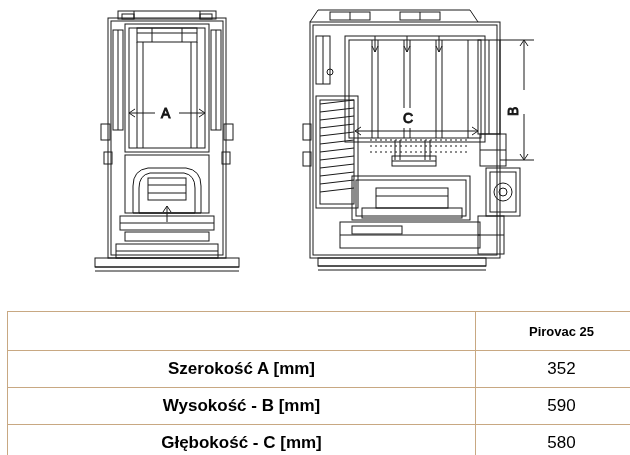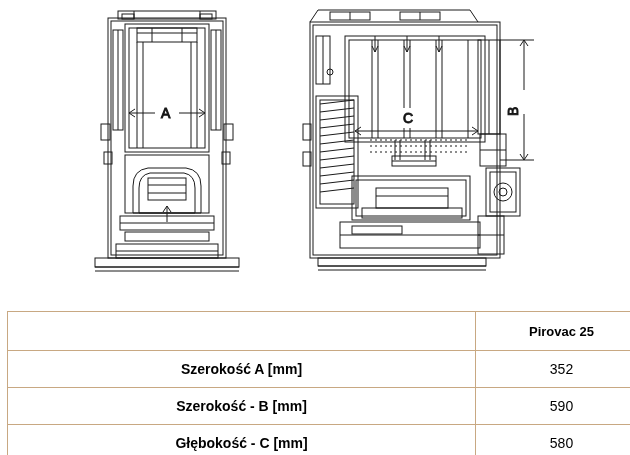--- a/index.html
+++ b/index.html
@@ -42,21 +42,21 @@
     left: 7px;
     top: 311px;
     width: 616px;
     border-collapse: collapse;
     table-layout: fixed;
   }
   #spec-table td {
     border: 1px solid #c8a882;
     height: 36px;
     padding: 0 6px;
-    font-size: 14px;
+    font-size: 17px;
   }
   #spec-table td.label {
     text-align: center;
     font-weight: bold;
     width: 455px;
   }
   #spec-table td.value {
     text-align: center;
     width: 159px;
     font-weight: normal;
@@ -254,21 +254,21 @@
     <tbody>
       <tr class="header-row">
         <td class="label head-blank"></td>
         <td class="value head-model">Pirovac 25</td>
       </tr>
       <tr>
         <td class="label">Szerokość A [mm]</td>
         <td class="value">352</td>
       </tr>
       <tr>
-        <td class="label">Szerokość - B [mm]</td>
+        <td class="label">Wysokość - B [mm]</td>
         <td class="value">590</td>
       </tr>
       <tr>
         <td class="label">Głębokość - C [mm]</td>
         <td class="value">580</td>
       </tr>
     </tbody>
   </table>
 
 </div>

